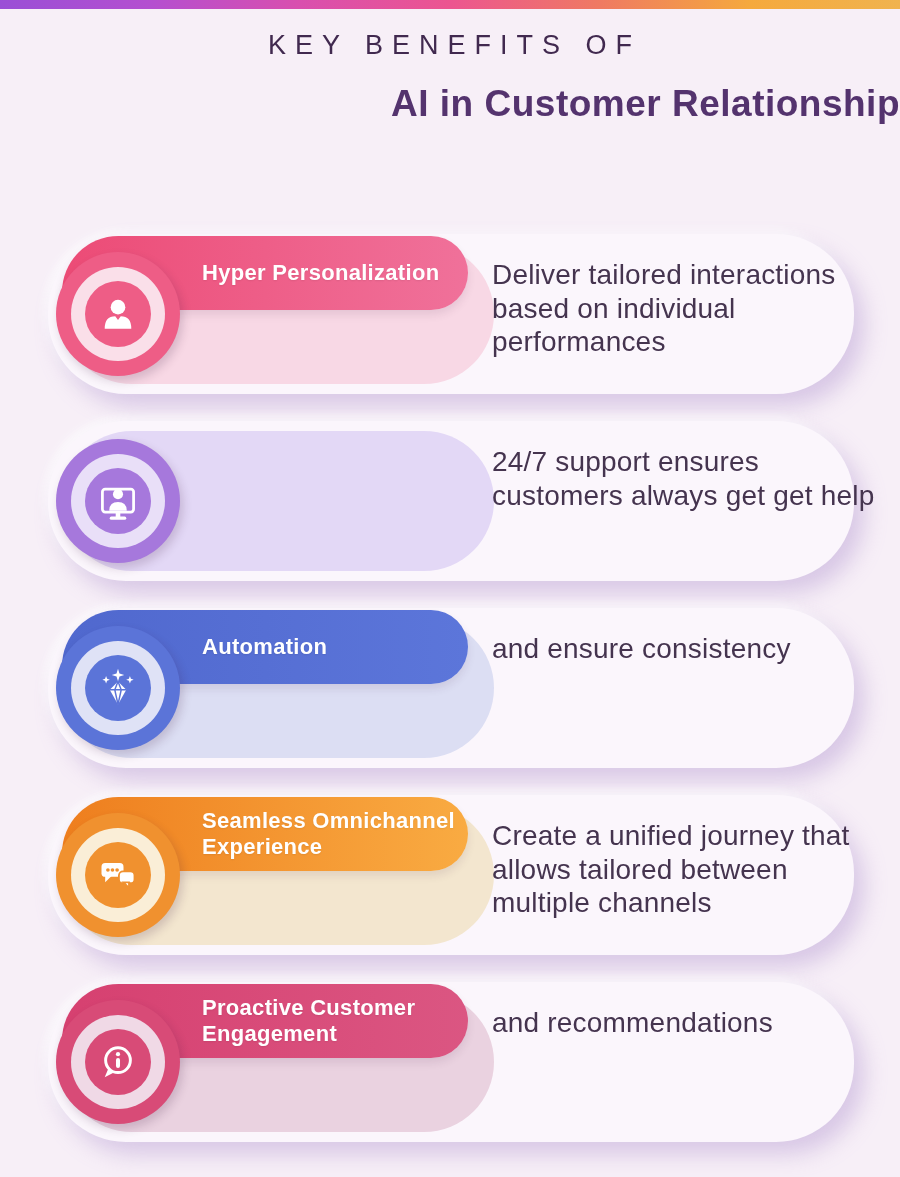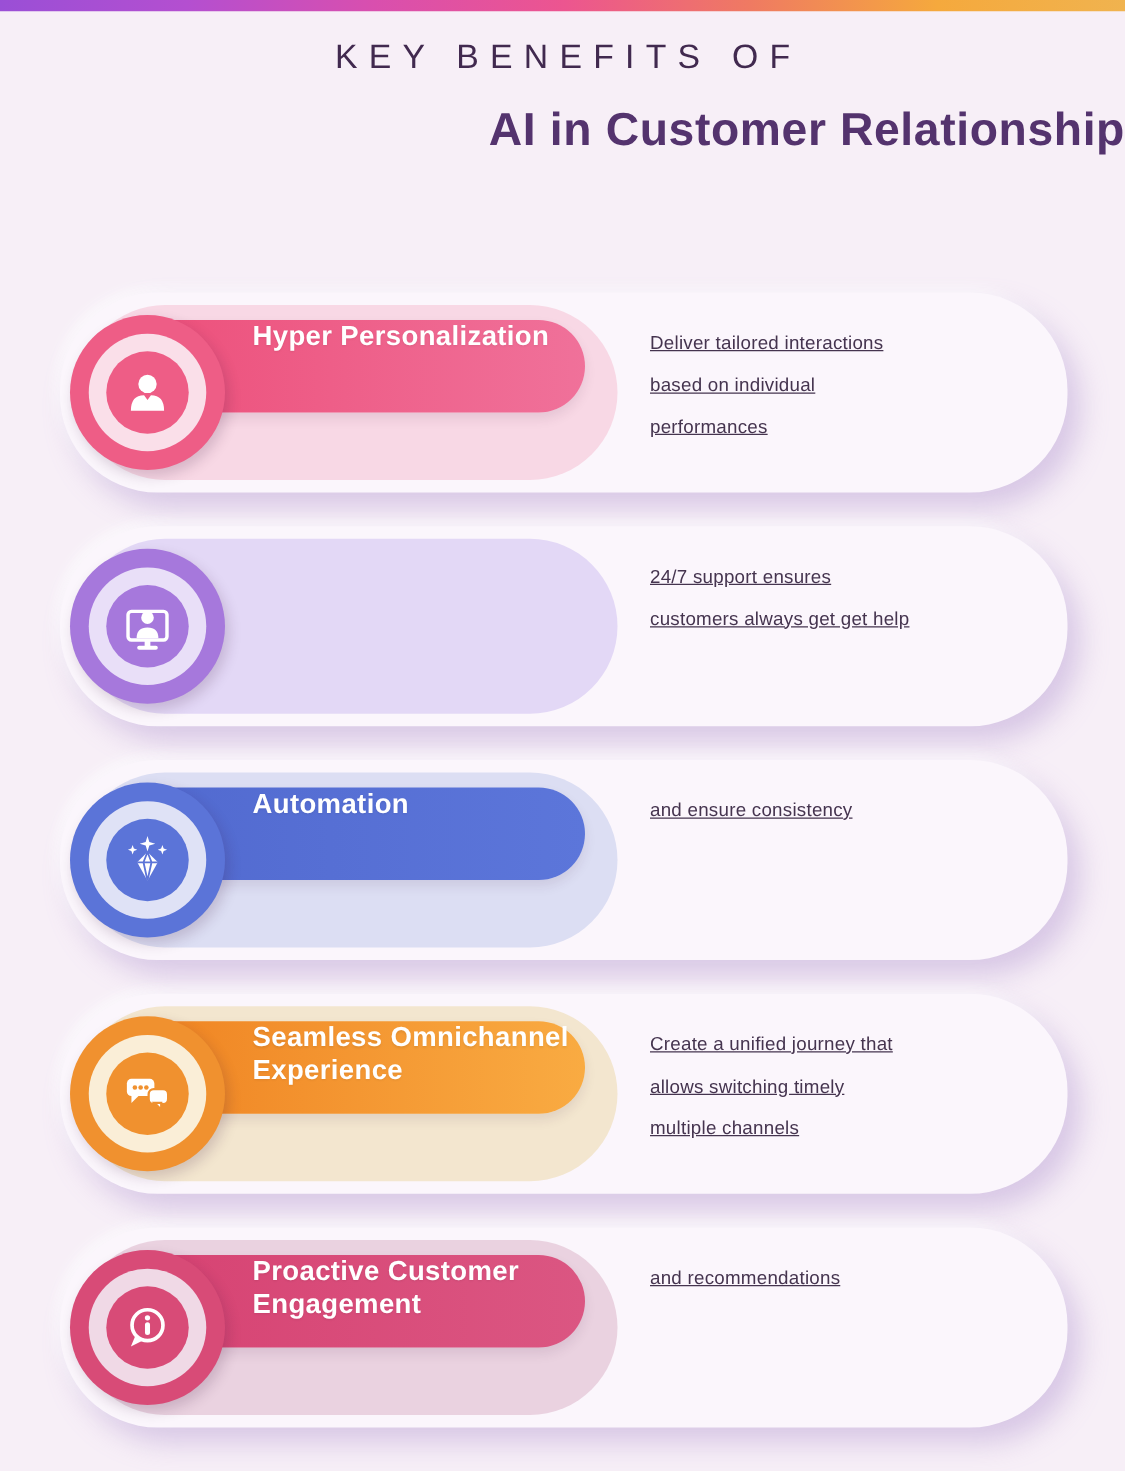--- a/index.html
+++ b/index.html
@@ -21,24 +21,24 @@
   .card{
     position:relative;width:806px;height:160px;margin-left:48px;
     border-radius:78px;background:var(--card_bg,#fbf6fc);
     box-shadow:10px 12px 22px rgba(172,142,206,0.42), -4px -4px 10px rgba(255,255,255,0.75);
   }
   .tint{
     position:absolute;left:14px;top:10px;width:432px;height:140px;
     border-radius:70px;background:var(--tint);
   }
   .banner{
-    position:absolute;left:14px;top:22px;width:406px;height:74px;
+    position:absolute;left:14px;top:2px;width:406px;height:74px;
     border-radius:70px 46px 46px 0;
     background:linear-gradient(90deg,var(--banner_from),var(--banner_to));
-    display:flex;flex-direction:column;justify-content:flex-start;
+    display:flex;flex-direction:column;justify-content:center;
     padding-left:140px;box-sizing:border-box;
     box-shadow:0 5px 9px rgba(70,25,70,0.10);
   }
   .banner span{
     display:block;color:#fff;font-size:22px;font-weight:700;
     line-height:26px;white-space:nowrap;letter-spacing:0.3px;
     text-shadow:0 1px 2px rgba(0,0,0,0.08);
   }
   .icon-badge{
     position:absolute;left:8px;top:18px;width:124px;height:124px;border-radius:50%;
@@ -48,24 +48,23 @@
   .ring-mid{
     width:94px;height:94px;border-radius:50%;background:var(--ring_light);
     display:flex;align-items:center;justify-content:center;
   }
   .ring-inner{
     width:66px;height:66px;border-radius:50%;background:var(--main);
     display:flex;align-items:center;justify-content:center;
   }
   .ring-inner svg{width:44px;height:44px;display:block;}
   .desc{
-    position:absolute;left:472px;top:24px;width:344px;
-    color:var(--text,#45344f);font-size:15px;font-weight:500;line-height:33.5px;
+    position:absolute;left:444px;top:24px;width:344px;
+    color:var(--text,#45344f);font-size:28px;font-weight:500;line-height:33.5px;
     letter-spacing:0.2px;
-    text-decoration:underline;
   }
   .desc span{display:block;white-space:nowrap;}
 </style>
 </head>
 <body style="--background: #f7eff7; --card_bg: #fbf6fc; --text: #45344f;">
 
 <div class="topbar" style="background: linear-gradient(90deg, rgb(154, 79, 214), rgb(180, 79, 208), rgb(217, 79, 174), rgb(236, 85, 144), rgb(239, 122, 98), rgb(245, 169, 61), rgb(240, 179, 79));"></div>
 
 <div class="kicker" style="--kicker: #41294f; --title: #54336e;">KEY BENEFITS OF</div>
 <div class="big-title" style="--kicker: #41294f; --title: #54336e;">AI in Customer Relationship</div>
@@ -164,21 +163,21 @@
             <g fill="#fff" stroke="var(--main)" stroke-width="2">
               <rect x="25" y="20" width="17" height="13" rx="4.5"></rect>
               <path d="M36 32 v6 l-6 -6 z"></path>
             </g>
           </svg>
         </div>
       </div>
     </div>
     <div class="desc">
       <span>Create a unified journey that</span>
-      <span>allows switching timely</span>
+      <span>allows tailored between</span>
       <span>multiple channels</span>
     </div>
   </div>
 
   <div class="card" style="--banner_from: #d64070; --banner_to: #db5682; --main: #d84b77; --ring_light: #f0d9e6; --tint: #ead2e0;">
     <div class="tint"></div>
     <div class="banner">
       <span>Proactive Customer</span>
       <span>Engagement</span>
     </div>

